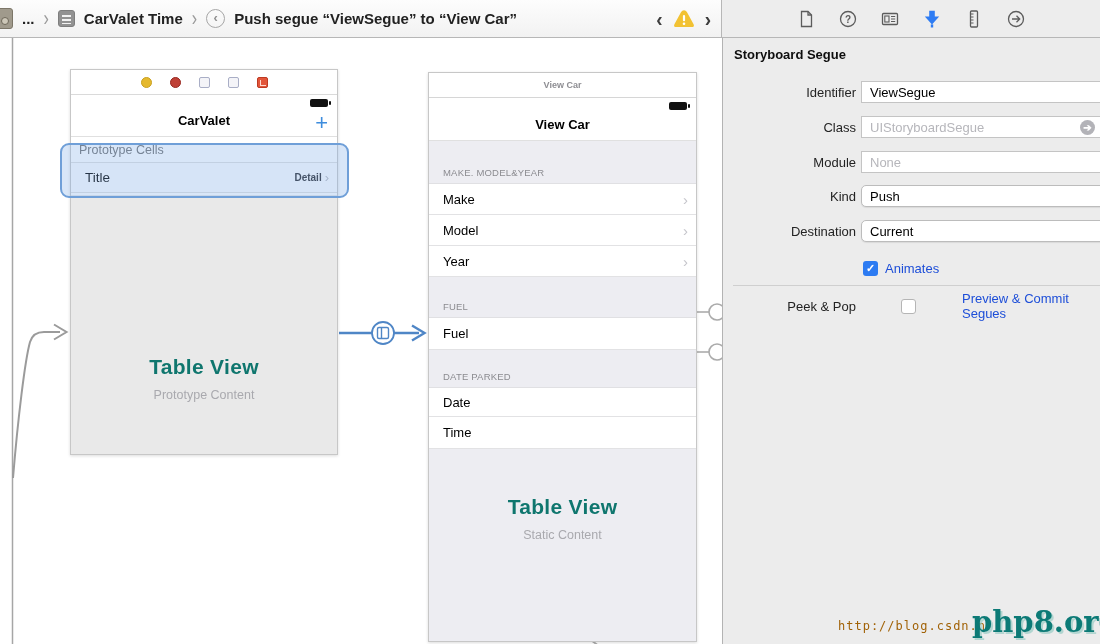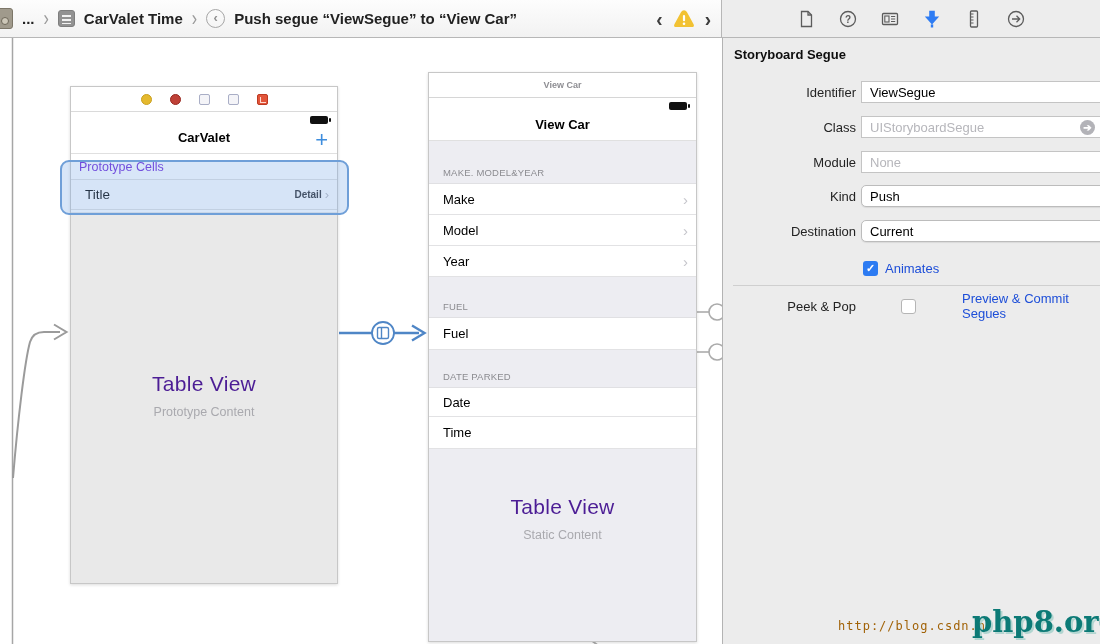--- a/index.html
+++ b/index.html
@@ -33,39 +33,39 @@
      display:flex; align-items:center; justify-content:space-evenly; padding:0 52px; }
   .tb-ic { width:20px; height:20px; display:block; cursor:default; }
 
   
   .canvas { position:absolute; left:0; top:38px; width:722px; height:606px; background:#fff; overflow:hidden; }
   .wires { position:absolute; left:0; top:0; }
 
   .card { position:absolute; background:#fff; border:1px solid #c7c7c7; box-shadow:0 1px 3px rgba(0,0,0,.14); }
 
   
-  #left-card { left:70px; top:48px; width:268px; height:498px; }
+  #left-card { left:70px; top:31px; width:268px; height:386px; }
   .dock { height:25px; border-bottom:1px solid #dadada; display:flex; align-items:center; justify-content:center; gap:18px; }
   .dc { display:block; }
   .dc1 { width:11px; height:11px; border-radius:50%; background:#e5b92e; border:1px solid #c9a01f; }
   .dc2 { width:11px; height:11px; border-radius:50%; background:#bf4137; border:1px solid #97271f; }
   .dc3,.dc4 { width:11px; height:11px; border-radius:2px; background:#f4f4f8; border:1px solid #a9aec6; }
   .dc5 { width:11px; height:11px; border-radius:2px; background:#e2553a; border:1px solid #bd3a22; position:relative;}
   .dc5::after{content:""; position:absolute; left:2px; top:2px; width:5px; height:5px; border-left:1.5px solid #ffd9cf; border-bottom:1.5px solid #ffd9cf;}
   .nav { height:42px; border-bottom:1px solid #e0e0e0; position:relative; }
   .battery { position:absolute; right:9px; top:4px; width:18px; height:8px; background:#111; border-radius:2px; }
   .battery::after { content:""; position:absolute; right:-3px; top:2px; width:2px; height:4px; background:#111; border-radius:1px; }
   .nav-title { position:absolute; left:0; right:0; bottom:8px; text-align:center; font-size:13px; font-weight:700; color:#000; }
   .plus { position:absolute; right:9px; bottom:2px; font-size:22px; font-weight:400; color:#3e8ddd; line-height:1; }
-  .proto { height:25px; padding:6px 0 0 8px; font-size:12.5px; color:#6d28d9; }
+  .proto { height:25px; padding:6px 0 0 8px; font-size:12.5px; color:#737373; }
   .tcell { height:31px; border-top:1px solid #e0e0e0; border-bottom:1px solid #e0e0e0; display:flex; align-items:center; padding:0 8px 0 14px; font-size:13.5px; color:#000; background:#fdfdfe;}
   .tcell .detail { margin-left:auto; font-size:10px; font-weight:700; color:#2c2c31; display:flex; align-items:center; gap:3px;}
   .tcell .chev { font-size:13px; font-weight:400; color:#b9b9c0; }
   .lgray { position:absolute; left:0; right:0; top:125px; bottom:0; background:#e9e9e9; text-align:center; }
-  .tv-title { margin-top:160px; font-size:21px; font-weight:400; color:#4c1d95; letter-spacing:.3px;}
+  .tv-title { margin-top:160px; font-size:21px; font-weight:700; color:#0f766e; letter-spacing:.3px;}
   .tv-sub { margin-top:9px; font-size:12.5px; color:#a9a9ae; }
   .selection { position:absolute; left:-11px; top:73px; width:289px; height:55px; border:2px solid #6f9fd8;
      border-radius:9px; background:rgba(125,173,232,.30); pointer-events:auto; }
 
   
   #right-card { left:428px; top:34px; width:269px; height:570px; display:flex; flex-direction:column; }
   .scene-title { height:25px; border-bottom:1px solid #d6d6d6; display:flex; align-items:center; justify-content:center;
      font-size:9px; font-weight:600; color:#8e8e93; }
   .gsec { background:#ededf2; display:flex; align-items:flex-end; padding:0 0 5px 14px;
      font-size:9.5px; color:#8b8b90; letter-spacing:.2px; border-bottom:1px solid #e0e0e3; }

